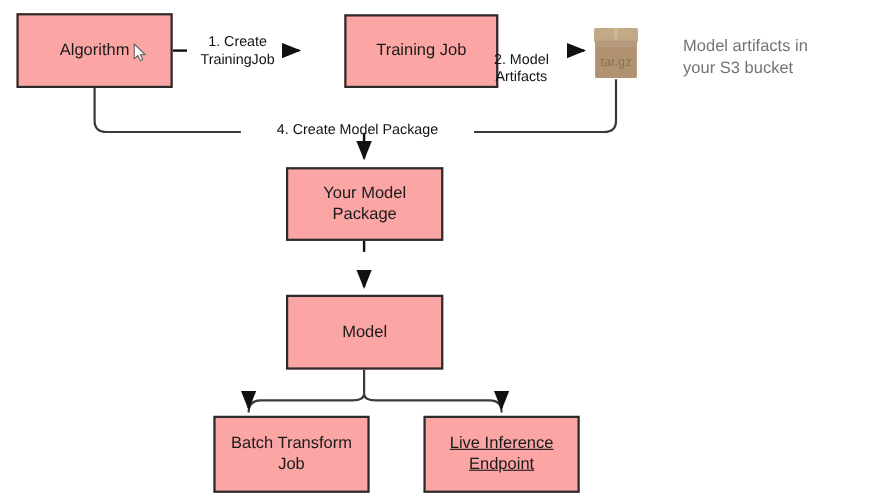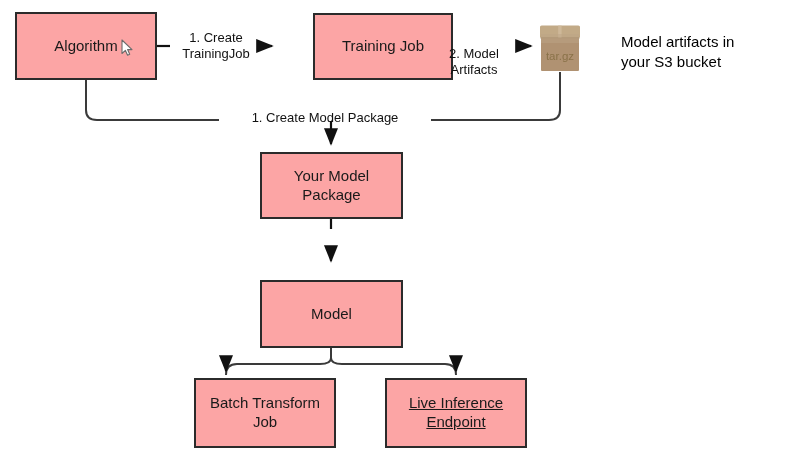--- a/index.html
+++ b/index.html
@@ -32,21 +32,21 @@
   .edge-label {
     position: absolute;
     color: #111111;
     font-size: 13px;
     line-height: 1.2;
     text-align: center;
     white-space: pre-line;
   }
   .note {
     position: absolute;
-    color: #000000;
+    color: #737373;
     font-size: 15px;
     line-height: 1.35;
     text-align: left;
     white-space: pre-line;
   }
   svg.wires {
     position: absolute;
     left: 0;
     top: 0;
     width: 800px;
@@ -111,35 +111,35 @@
     <path class="wire-dark" d="M456,362 L456,371" marker-end="url(#arrowhead)"></path>
   </svg>
 
   <div class="node" style="left:15px; top:12px; width:142px; height:68px;">Algorithm</div>
 
   <div class="node" style="left:277px; top:13px; width:140px; height:67px;margin-left:36px;">Training Job</div>
 
   <div class="node" style="left:260px; top:152px; width:143px; height:67px;">Your Model
 Package</div>
 
-  <div class="node" style="left:260px; top:280px; width:143px; height:68px;">Model</div>
+  <div class="node" style="left:260px; top:268px; width:143px; height:68px;">Model</div>
 
   <div class="node" style="left:155px; top:378px; width:142px; height:70px;margin-left:39px;">Batch Transform
 Job</div>
 
   <div class="node" style="left:385px; top:378px; width:142px; height:70px;text-decoration:underline;">Live Inference
 Endpoint</div>
 
   <div class="edge-label" style="left:167px; top:30px; width:98px;">1. Create
 TrainingJob</div>
 
   <div class="edge-label" style="left:432px; top:30px; width:84px;margin-top:16px;">2. Model
 Artifacts</div>
 
-  <div class="edge-label" style="left:222px; top:110px; width:206px;">1. Create Model Package</div>
+  <div class="edge-label" style="left:222px; top:110px; width:206px;">4. Create Model Package</div>
 
 
   <div class="note" style="left:621px; top:32px; width:170px;">Model artifacts in
 your S3 bucket</div>
 
   <div class="archive-icon" style="left:539px; top:24px;">
     <svg viewBox="0 0 42 48" width="42" height="48">
       <path d="M2,10 L40,10 L40,46 Q40,47 39,47 L3,47 Q2,47 2,46 Z" fill="#b09272"></path>
       <path d="M1,3 Q1,1.5 2.6,1.5 L39.4,1.5 Q41,1.5 41,3 L41,13 L1,13 Z" fill="#c2aa87"></path>
       <path d="M1,13 L41,13 L41,14.5 L1,14.5 Z" fill="#a58e6d" opacity="0.55"></path>

